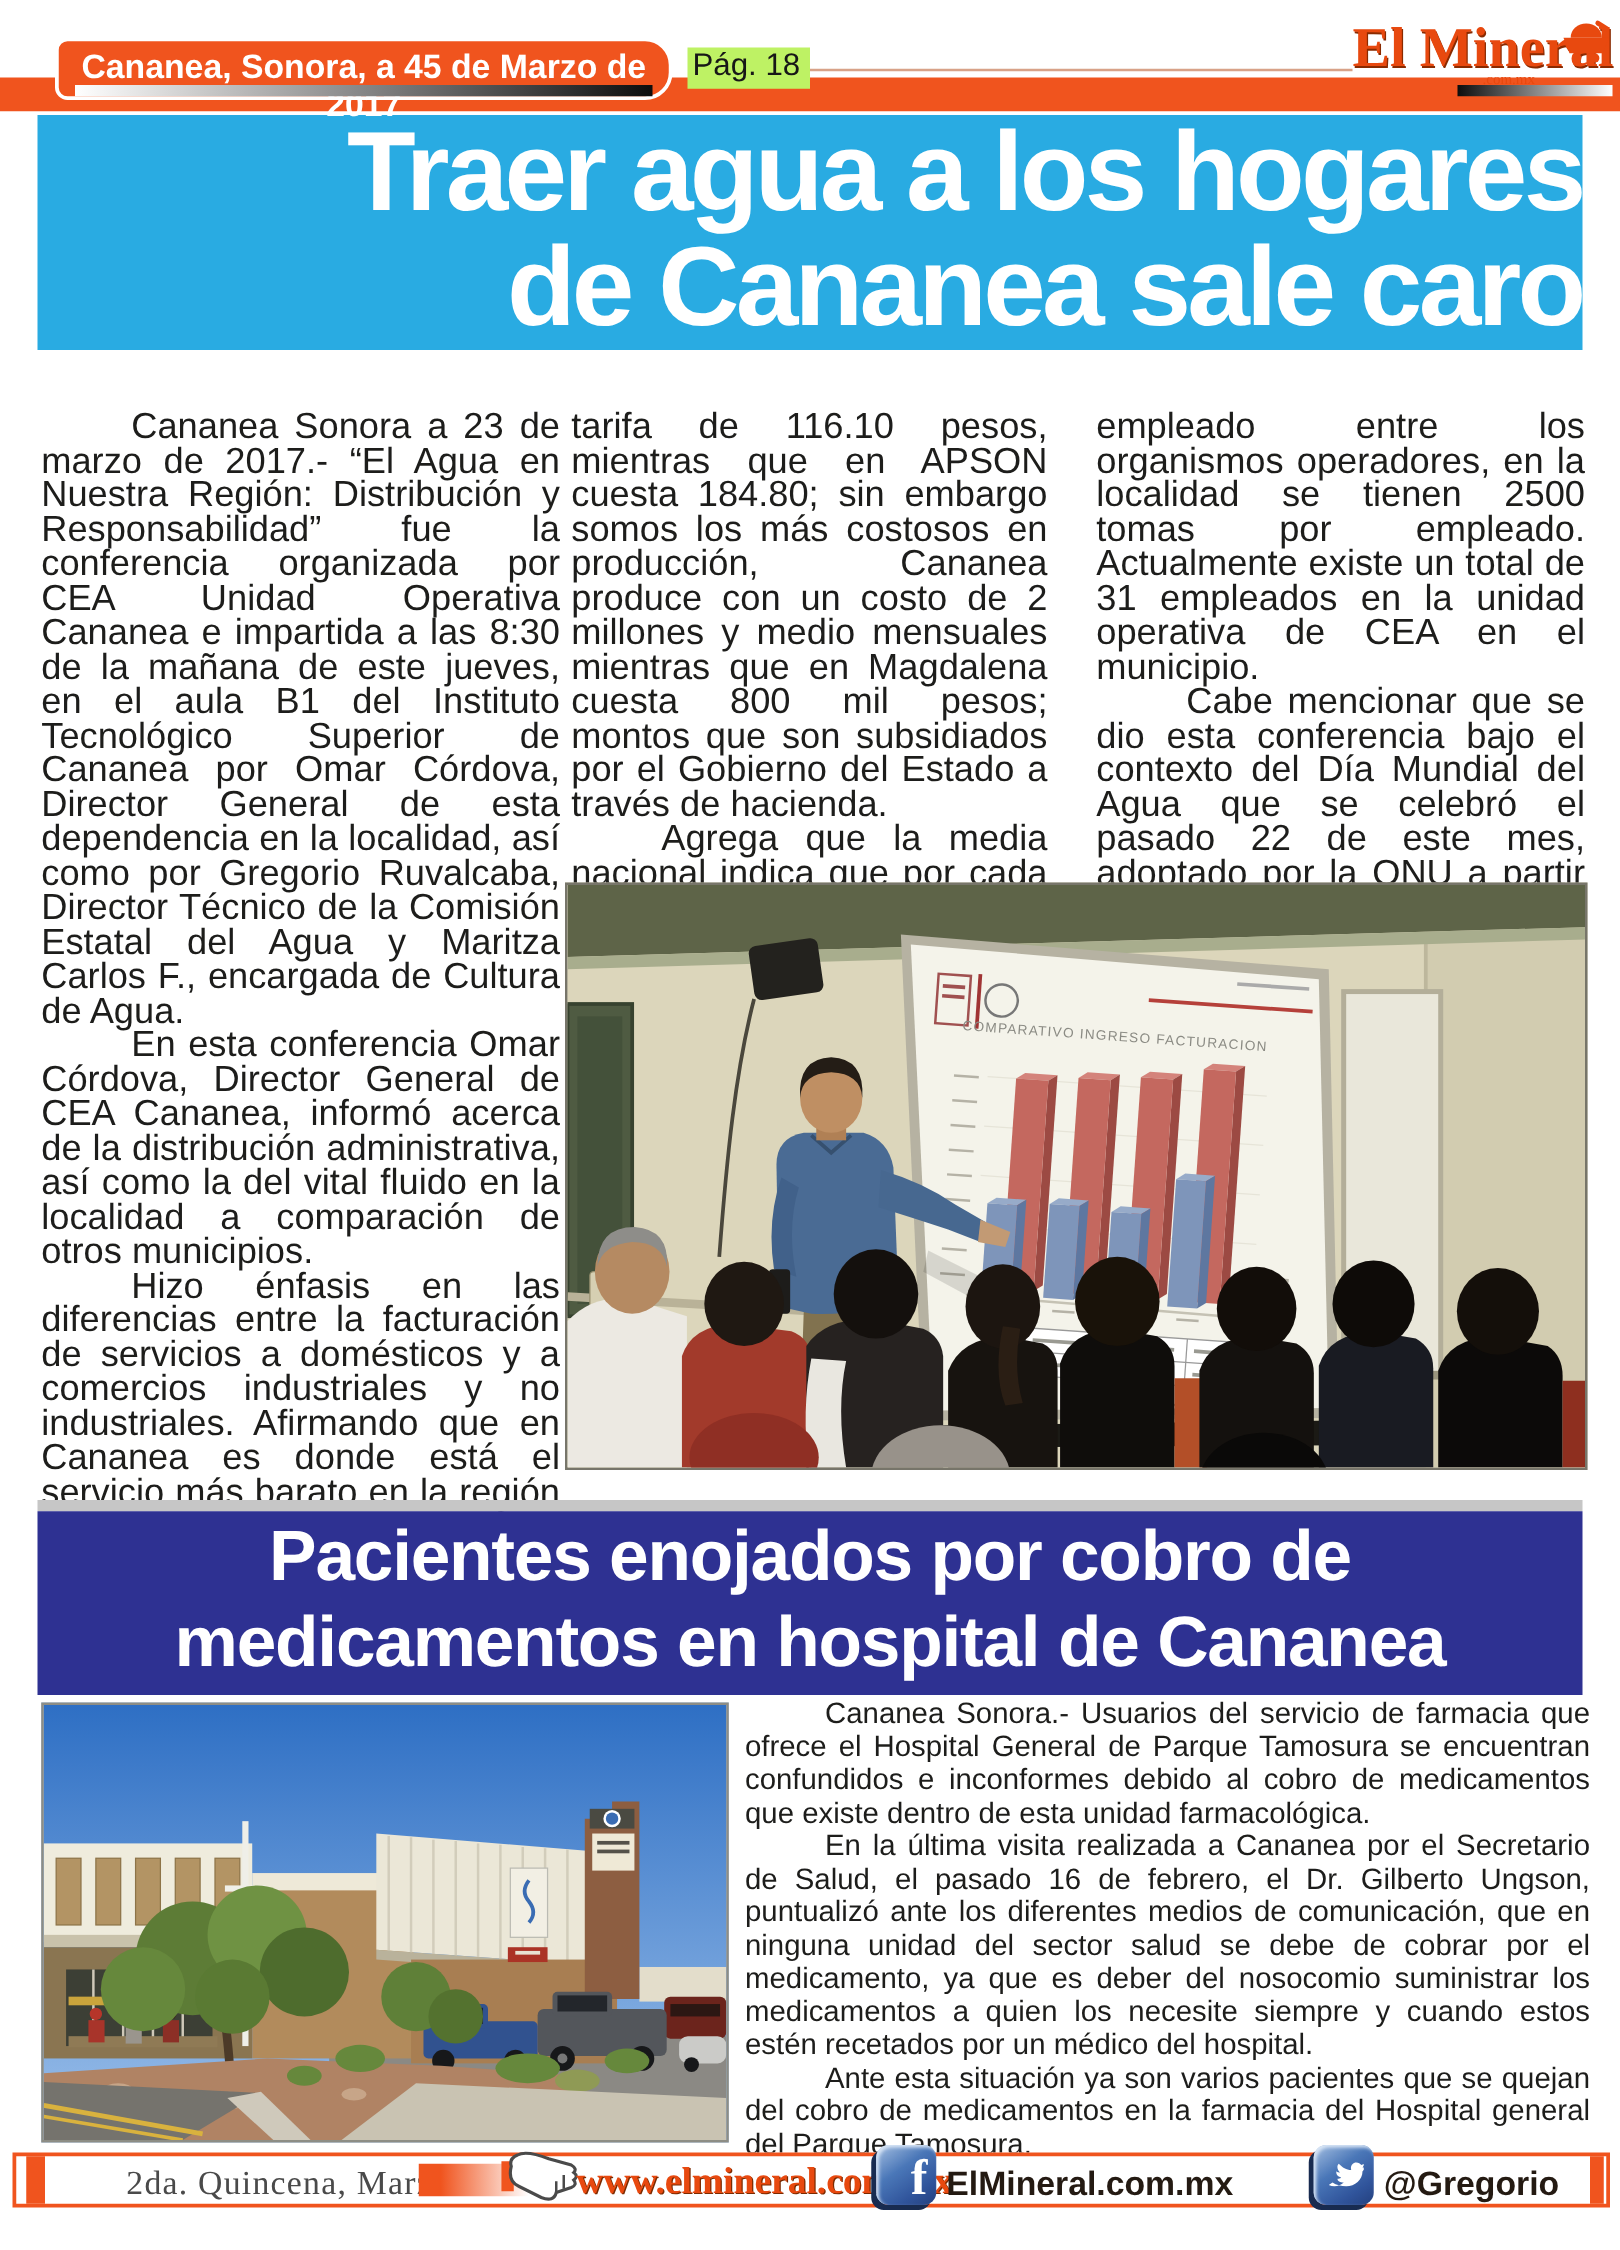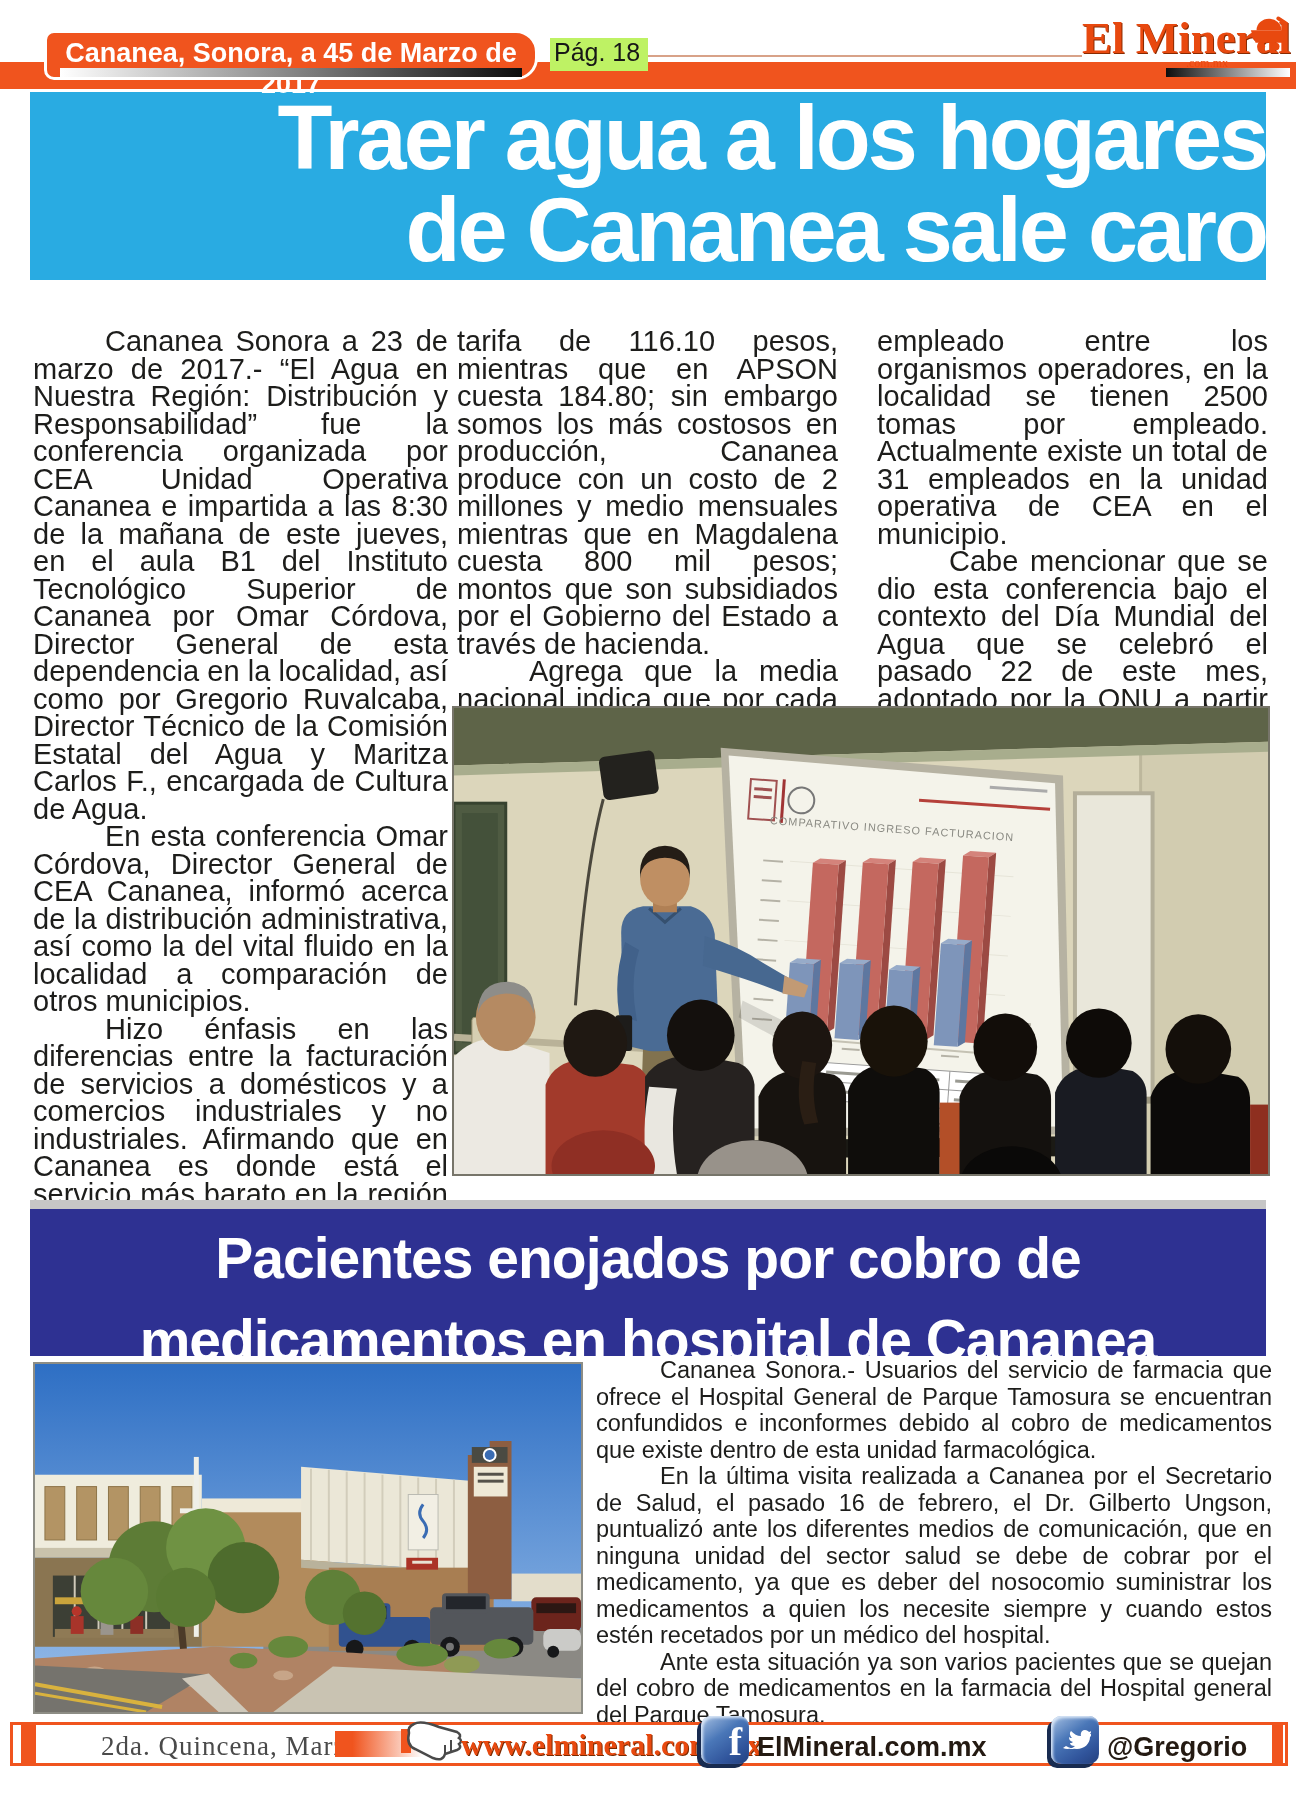--- a/index.html
+++ b/index.html
@@ -23,21 +23,21 @@
                font-size:12px;color:#e8490f;z-index:3;}
   .cart-icon{left:1246px;top:12px;width:46px;height:46px;z-index:3;}
   .grad-right{left:1166px;top:68px;width:124px;height:9px;z-index:4;
               background:linear-gradient(to right,#0d0d0d,#ffffff);}
 
   
   .headline1{left:30px;top:92px;width:1236px;height:188px;background:#29abe2;text-align:right;z-index:2;}
   .headline1 .l{color:#ffffff;font-weight:bold;font-size:90px;line-height:92px;letter-spacing:-3px;}
   .gray-strip{left:30px;top:1200px;width:1236px;height:9px;background:#c6c6c6;}
   .headline2{left:30px;top:1209px;width:1236px;height:147px;background:#2e3192;text-align:center;}
-  .headline2 .l{color:#ffffff;font-weight:bold;font-size:57px;line-height:66px;letter-spacing:-1px;padding-top:16px;}
+  .headline2 .l{color:#ffffff;font-weight:bold;font-size:57px;line-height:66px;letter-spacing:-1px;padding-top:3px;}
 
   
   .col{top:288px;font-size:29px;line-height:27.5px;text-align:justify;color:#1d1d1b;margin-top:40px;}
   .col p{margin:0;text-indent:72px;}
   .col p.noind{text-indent:0;}
   .col p.cont{text-align-last:justify;}
   .col1{left:33px;width:415px;}
   .col2{left:457px;width:381px;}
   .col3{left:877px;width:391px;}
 

